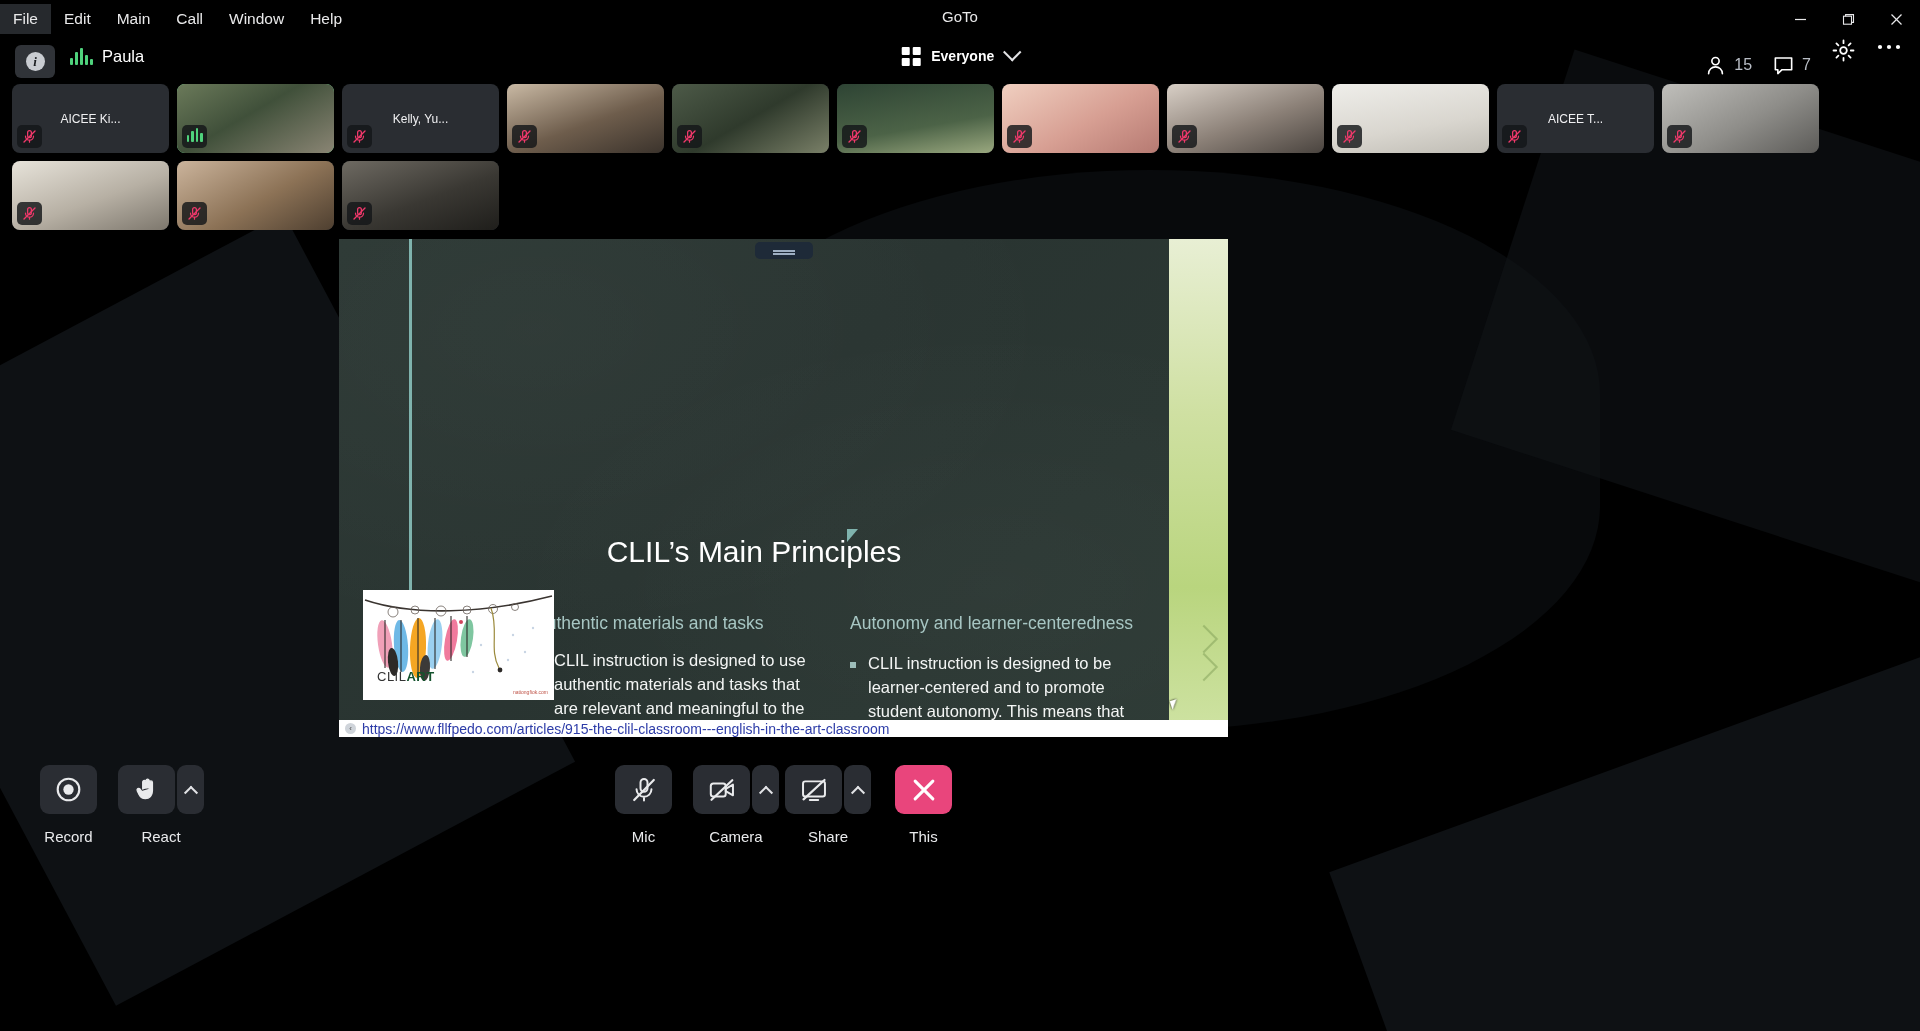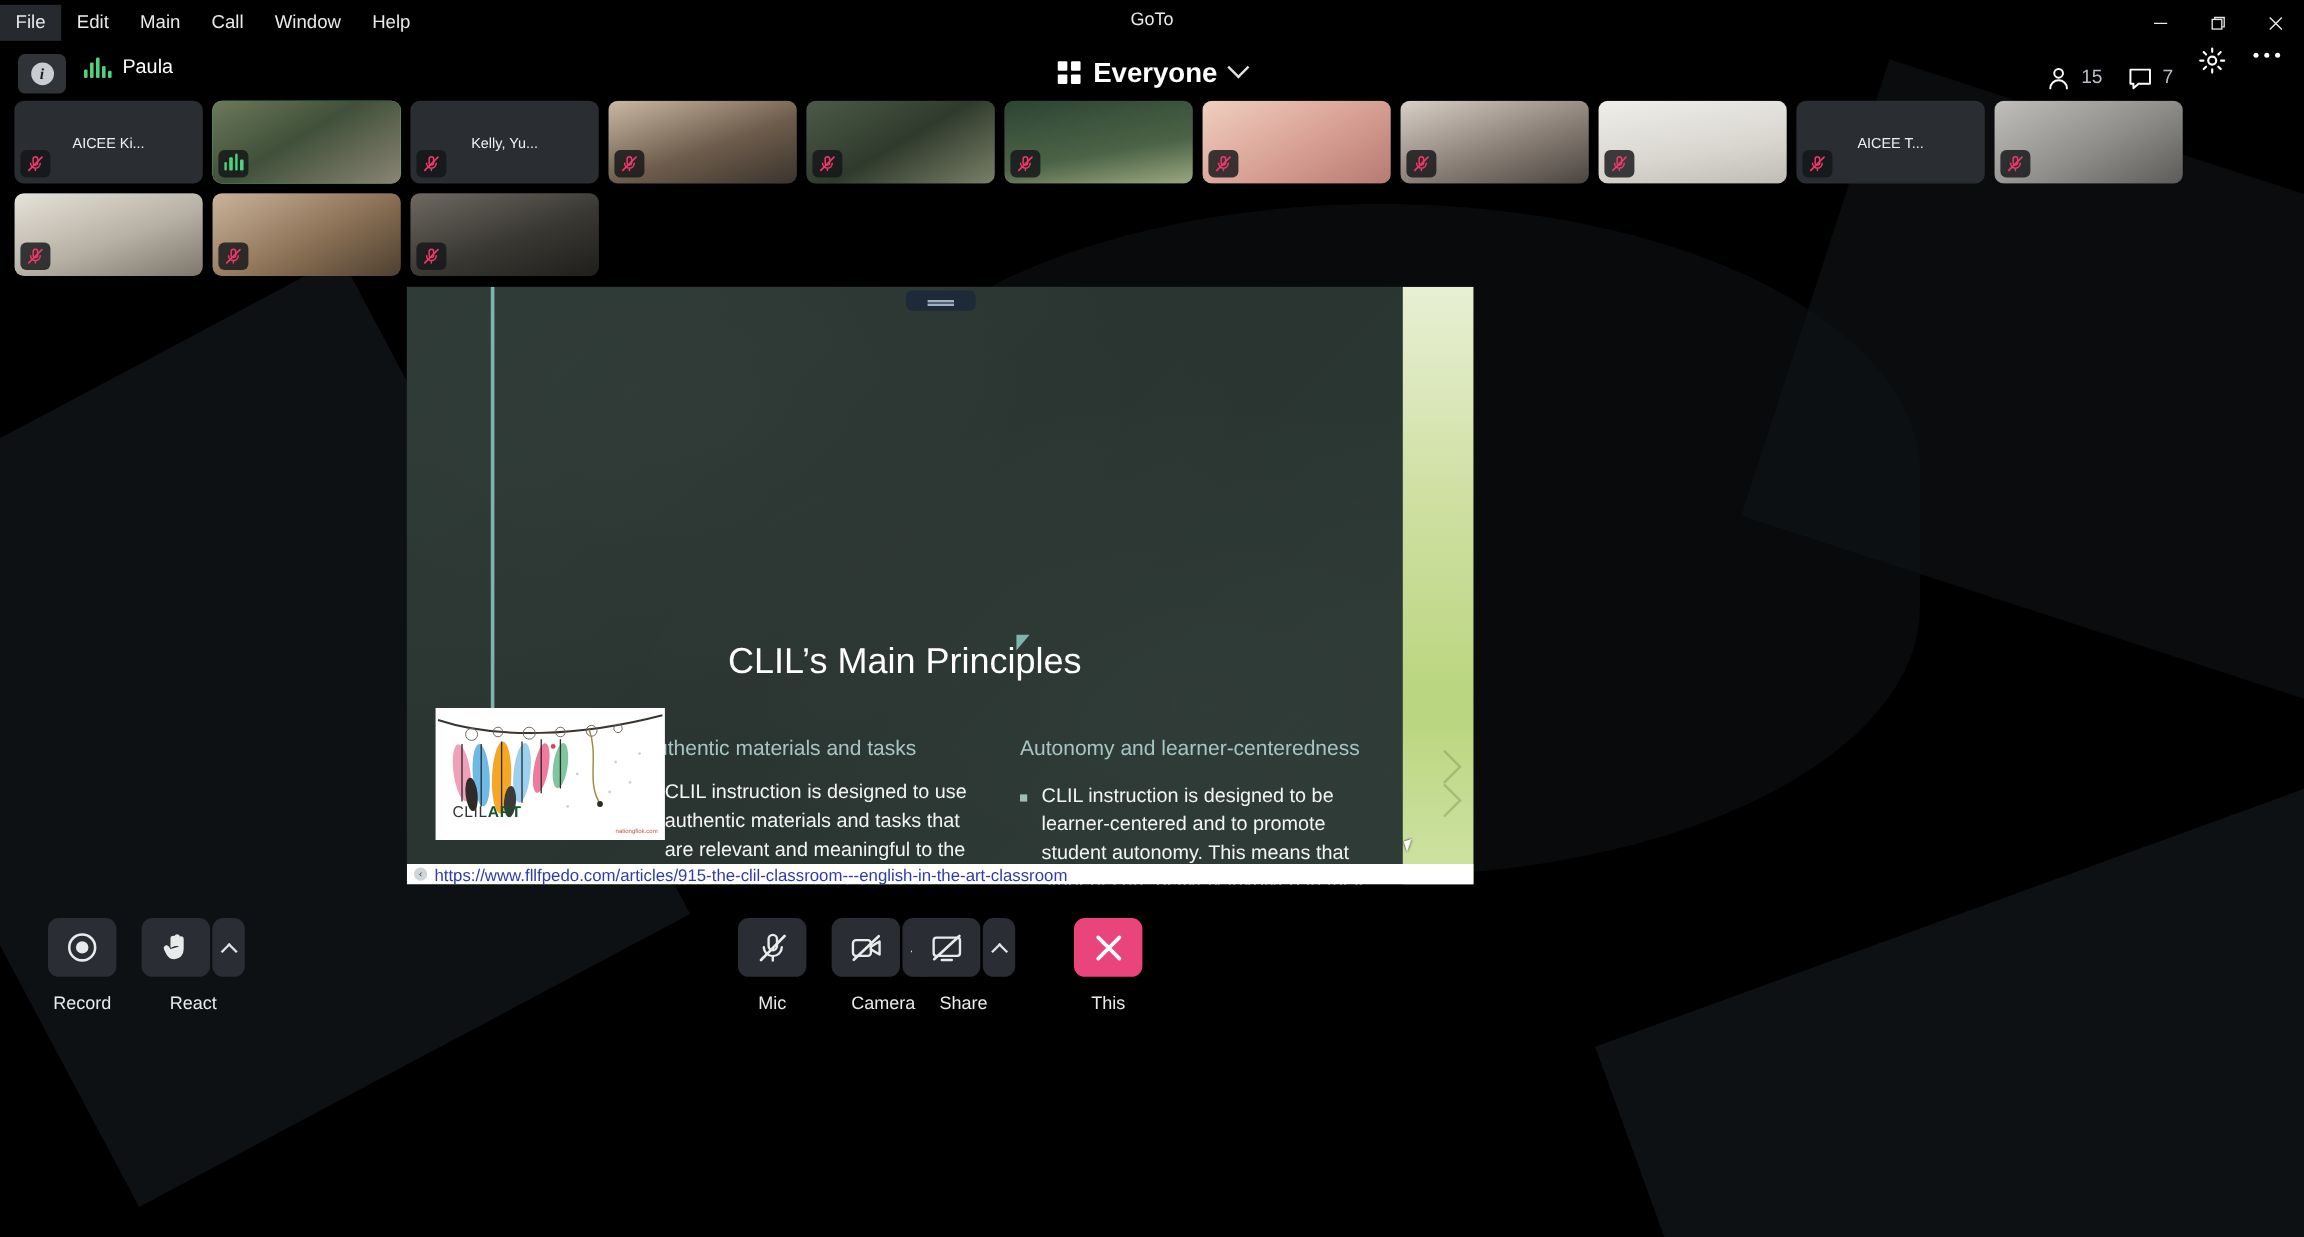--- a/index.html
+++ b/index.html
@@ -41,21 +41,21 @@
                 font-family:"Liberation Serif", serif; }
   .speaker{ position:absolute; left:70px; top:9px; display:flex; align-items:center; gap:9px;}
   .eqbars{ display:flex; align-items:flex-end; gap:2px; height:17px; }
   .eqbars i{ display:block; width:3px; background:#4fd27c; border-radius:1px; }
   .speaker-name{ font-size:16.5px; color:#fff; }
 
   .everyone{ position:absolute; left:50%; top:9px; transform:translateX(-50%);
              display:flex; align-items:center; gap:11px; }
   .grid-ico{ display:grid; grid-template-columns:8px 8px; grid-template-rows:8px 8px; gap:2.5px; }
   .grid-ico span{ background:#fff; border-radius:1px; display:block; }
-  .everyone-label{ font-size:23px; font-weight:bold; color:#fff; }
+  .everyone-label{ font-size:14px; font-weight:bold; color:#fff; }
   .chev{ width:13px; height:13px; border-right:2px solid #e2e2e4; border-bottom:2px solid #e2e2e4;
          transform:rotate(45deg) translate(-3px,-3px); }
 
   .tb-right{ position:absolute; right:18px; top:0; height:54px; display:flex; gap:20px;}
   .tb-chip{ display:flex; align-items:center; gap:7px; }
   .tb-count{ font-size:16px; color:#b9bec6; }
 
   
   .strip{ position:absolute; left:0; top:84px; width:1920px; z-index:30;
           display:flex; flex-wrap:wrap; gap:8px; padding:0 12px; align-content:flex-start; }
@@ -515,21 +515,21 @@
             <line x1="3" y1="20.4" x2="20.8" y2="3.6" stroke="#e9eaec" stroke-width="1.9" stroke-linecap="round"></line>
             </svg>
         </div>
         <div class="caret-btn">
           <div class="caret-up"></div>
         </div>
       </div>
       <div class="ctrl-label">Camera</div>
     </div>
 
-    <div class="ctrl" style="left:760px; top:29px;">
+    <div class="ctrl" style="left:785px; top:29px;">
       <div class="split">
         <div class="ctrl-btn">
           <svg width="28" height="28" viewBox="0 0 24 24">
             <rect x="2.6" y="4.6" width="18.8" height="13" rx="2" fill="none" stroke="#e9eaec" stroke-width="1.7"></rect>
             <path d="M8.4 20.6h7.2" stroke="#e9eaec" stroke-width="1.7" stroke-linecap="round"></path>
             <line x1="3" y1="20" x2="21" y2="3.4" stroke="#e9eaec" stroke-width="1.9" stroke-linecap="round"></line>
             </svg>
         </div>
         <div class="caret-btn">
           <div class="caret-up"></div>

